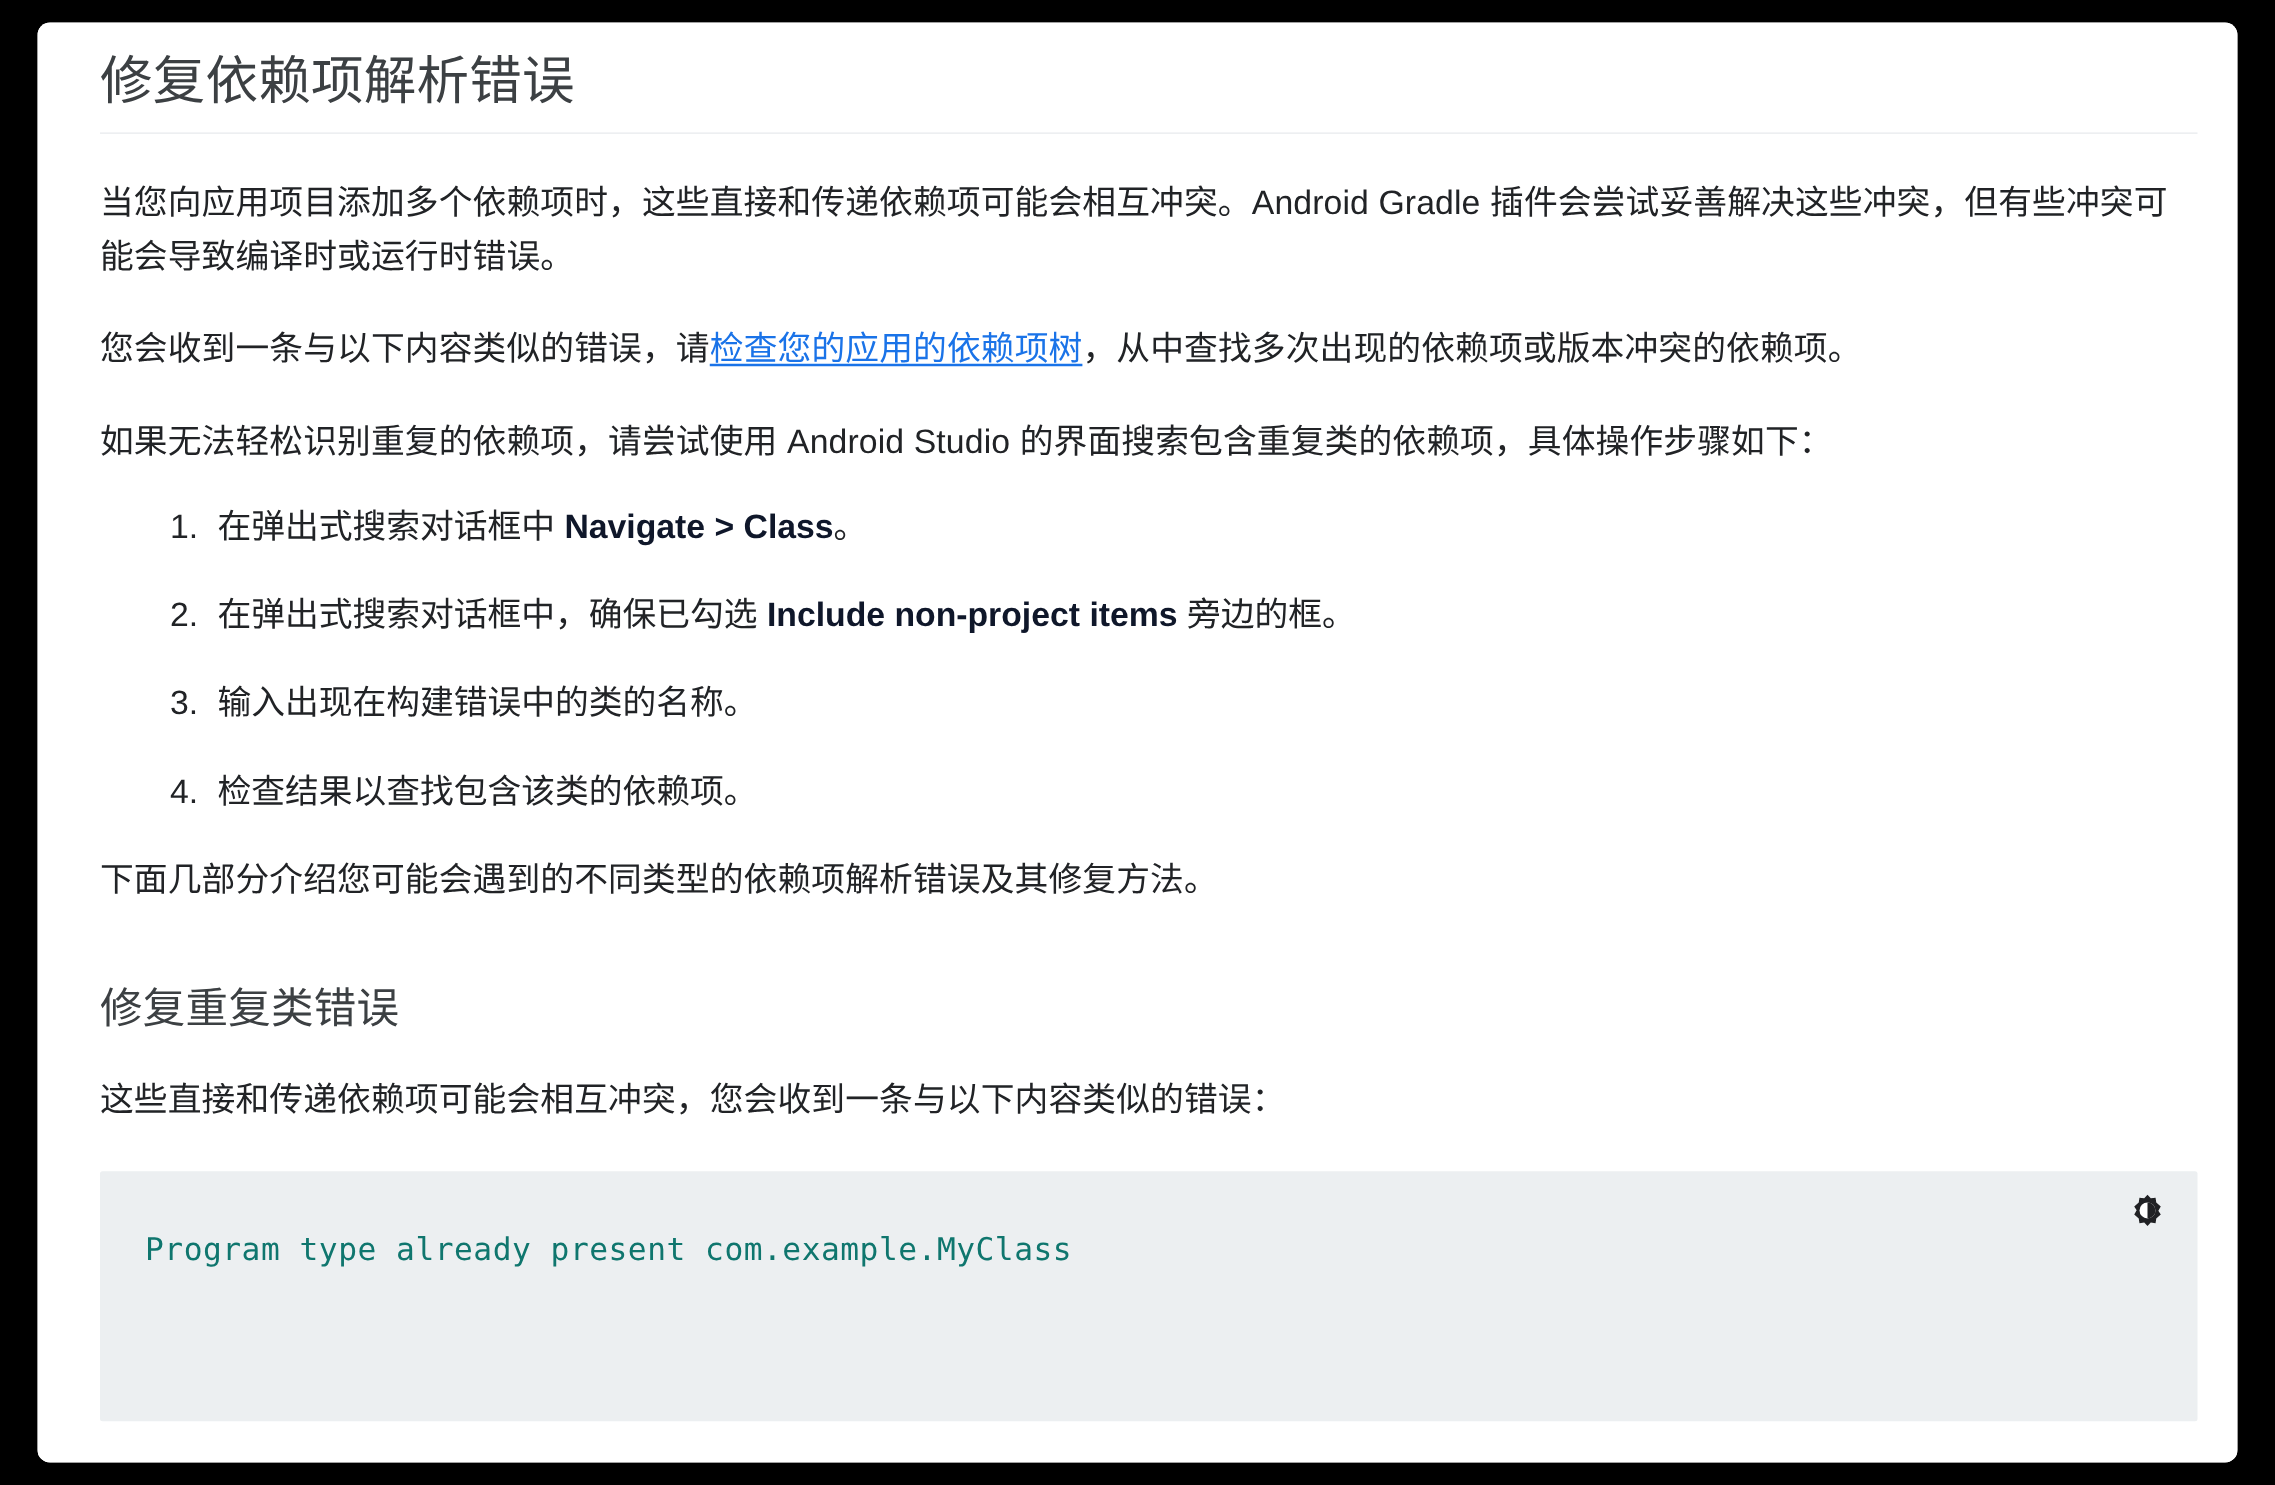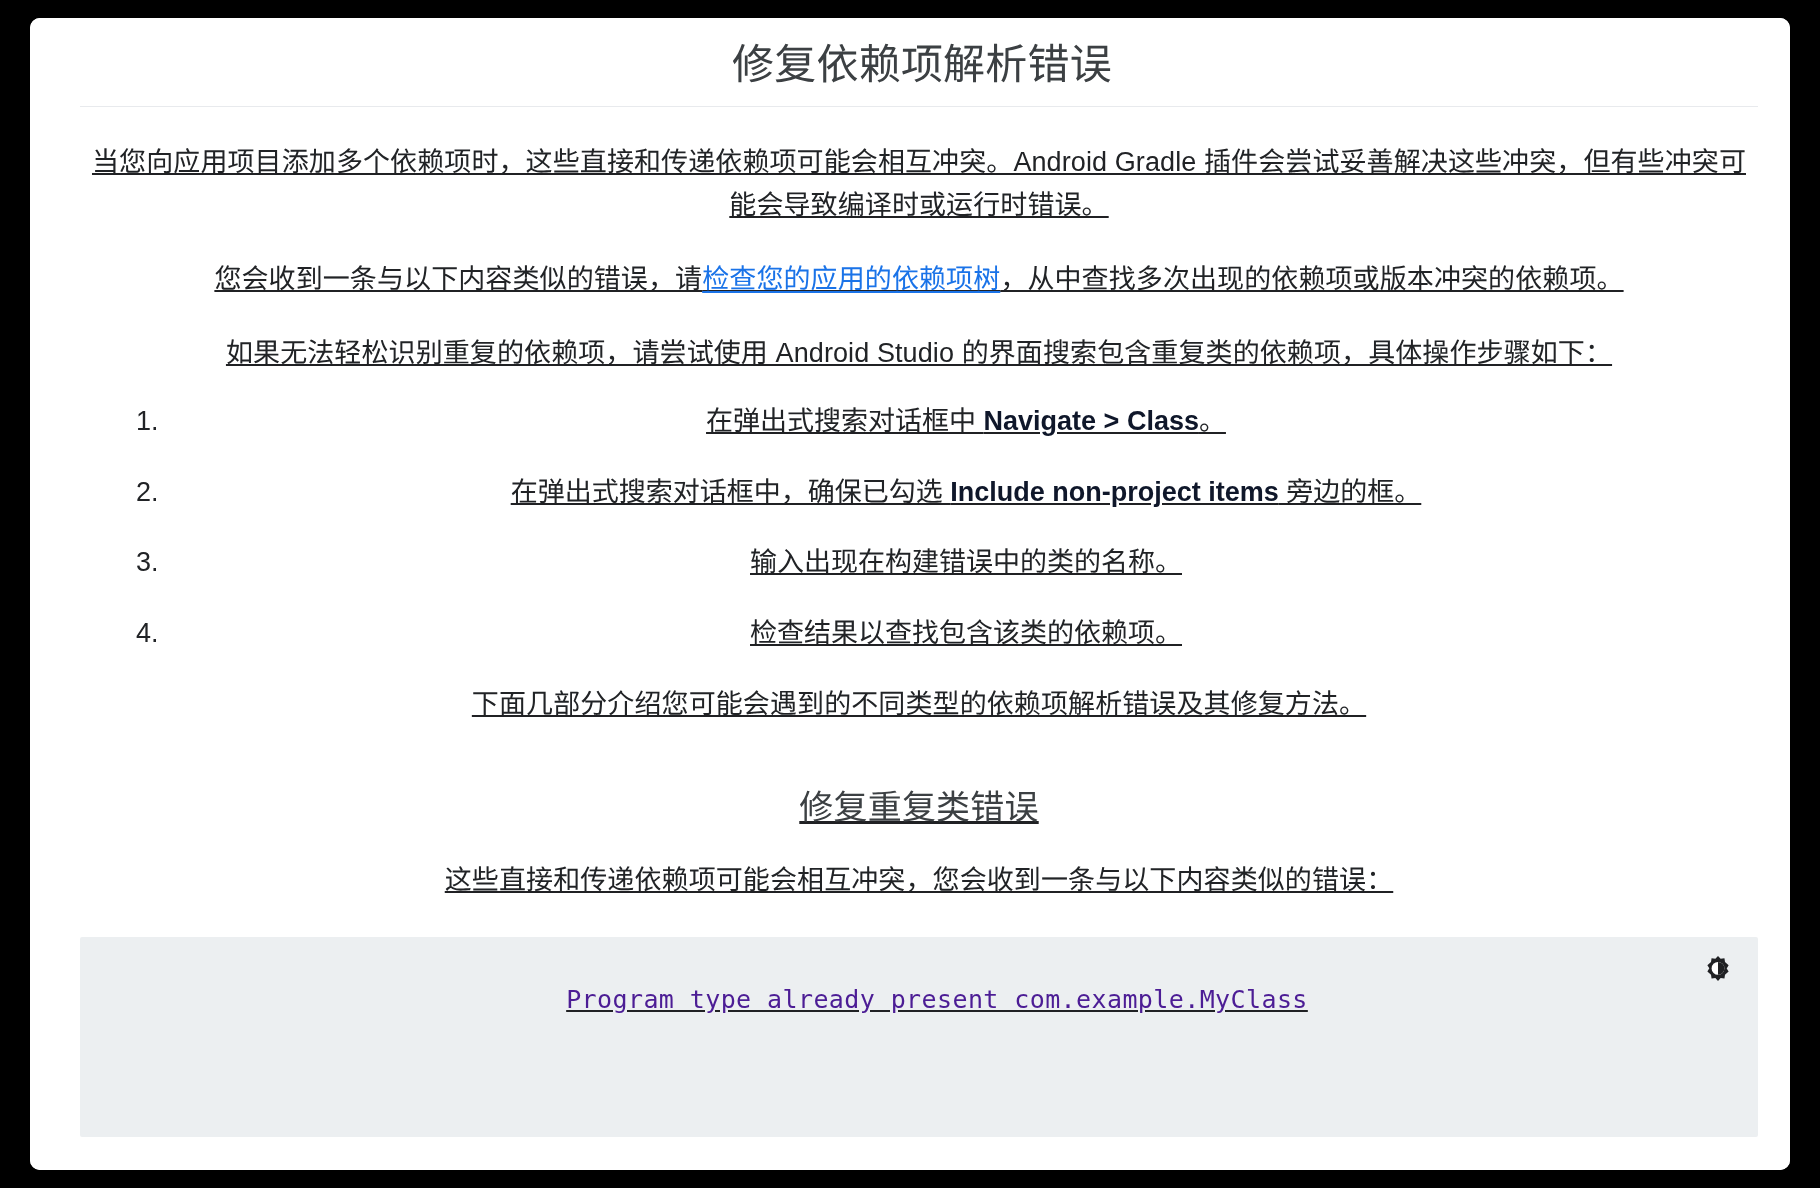--- a/index.html
+++ b/index.html
@@ -30,21 +30,20 @@
     left: 0;
     top: 0;
     width: 1760px;
     height: 1152px;
     overflow: hidden;
     background: #ffffff;
   }
 
   .doc-inner {
     padding: 0 26px 0 26px;
-    text-align: center;
   }
 
   
   .page-title {
     font-size: 42px;
     font-weight: 300;
     color: #3c4043;
     letter-spacing: 0.2px;
     line-height: 1.18;
     margin: 22px 0 0 24px;
@@ -53,21 +52,20 @@
   .title-rule {
     height: 1px;
     background: #e8eaed;
     margin: 0 6px 0 24px;
   }
 
   
   .body-wrap {
     margin: 0 6px 0 24px;
     color: #202124;
-    text-decoration: underline;
   }
 
   p.para {
     font-size: 27px;
     line-height: 1.62;
     color: #212326;
     margin: 30px 0 0 0;
     letter-spacing: 0.1px;
   }
   p.para.first {
@@ -118,21 +116,21 @@
     border-radius: 2px;
     min-height: 120px;
     padding: 44px 0 36px 0;
   }
   .code-block pre {
     margin: 0;
     padding: 0 0 0 36px;
     font-family: "DejaVu Sans Mono", "Liberation Mono", monospace;
     font-size: 25px;
     line-height: 1.5;
-    color: #4c1d95;
+    color: #0f766e;
     white-space: pre;
     letter-spacing: 0.4px;
   }
   .code-toolbar {
     position: absolute;
     top: 12px;
     right: 20px;
     display: flex;
     align-items: center;
     gap: 8px;

